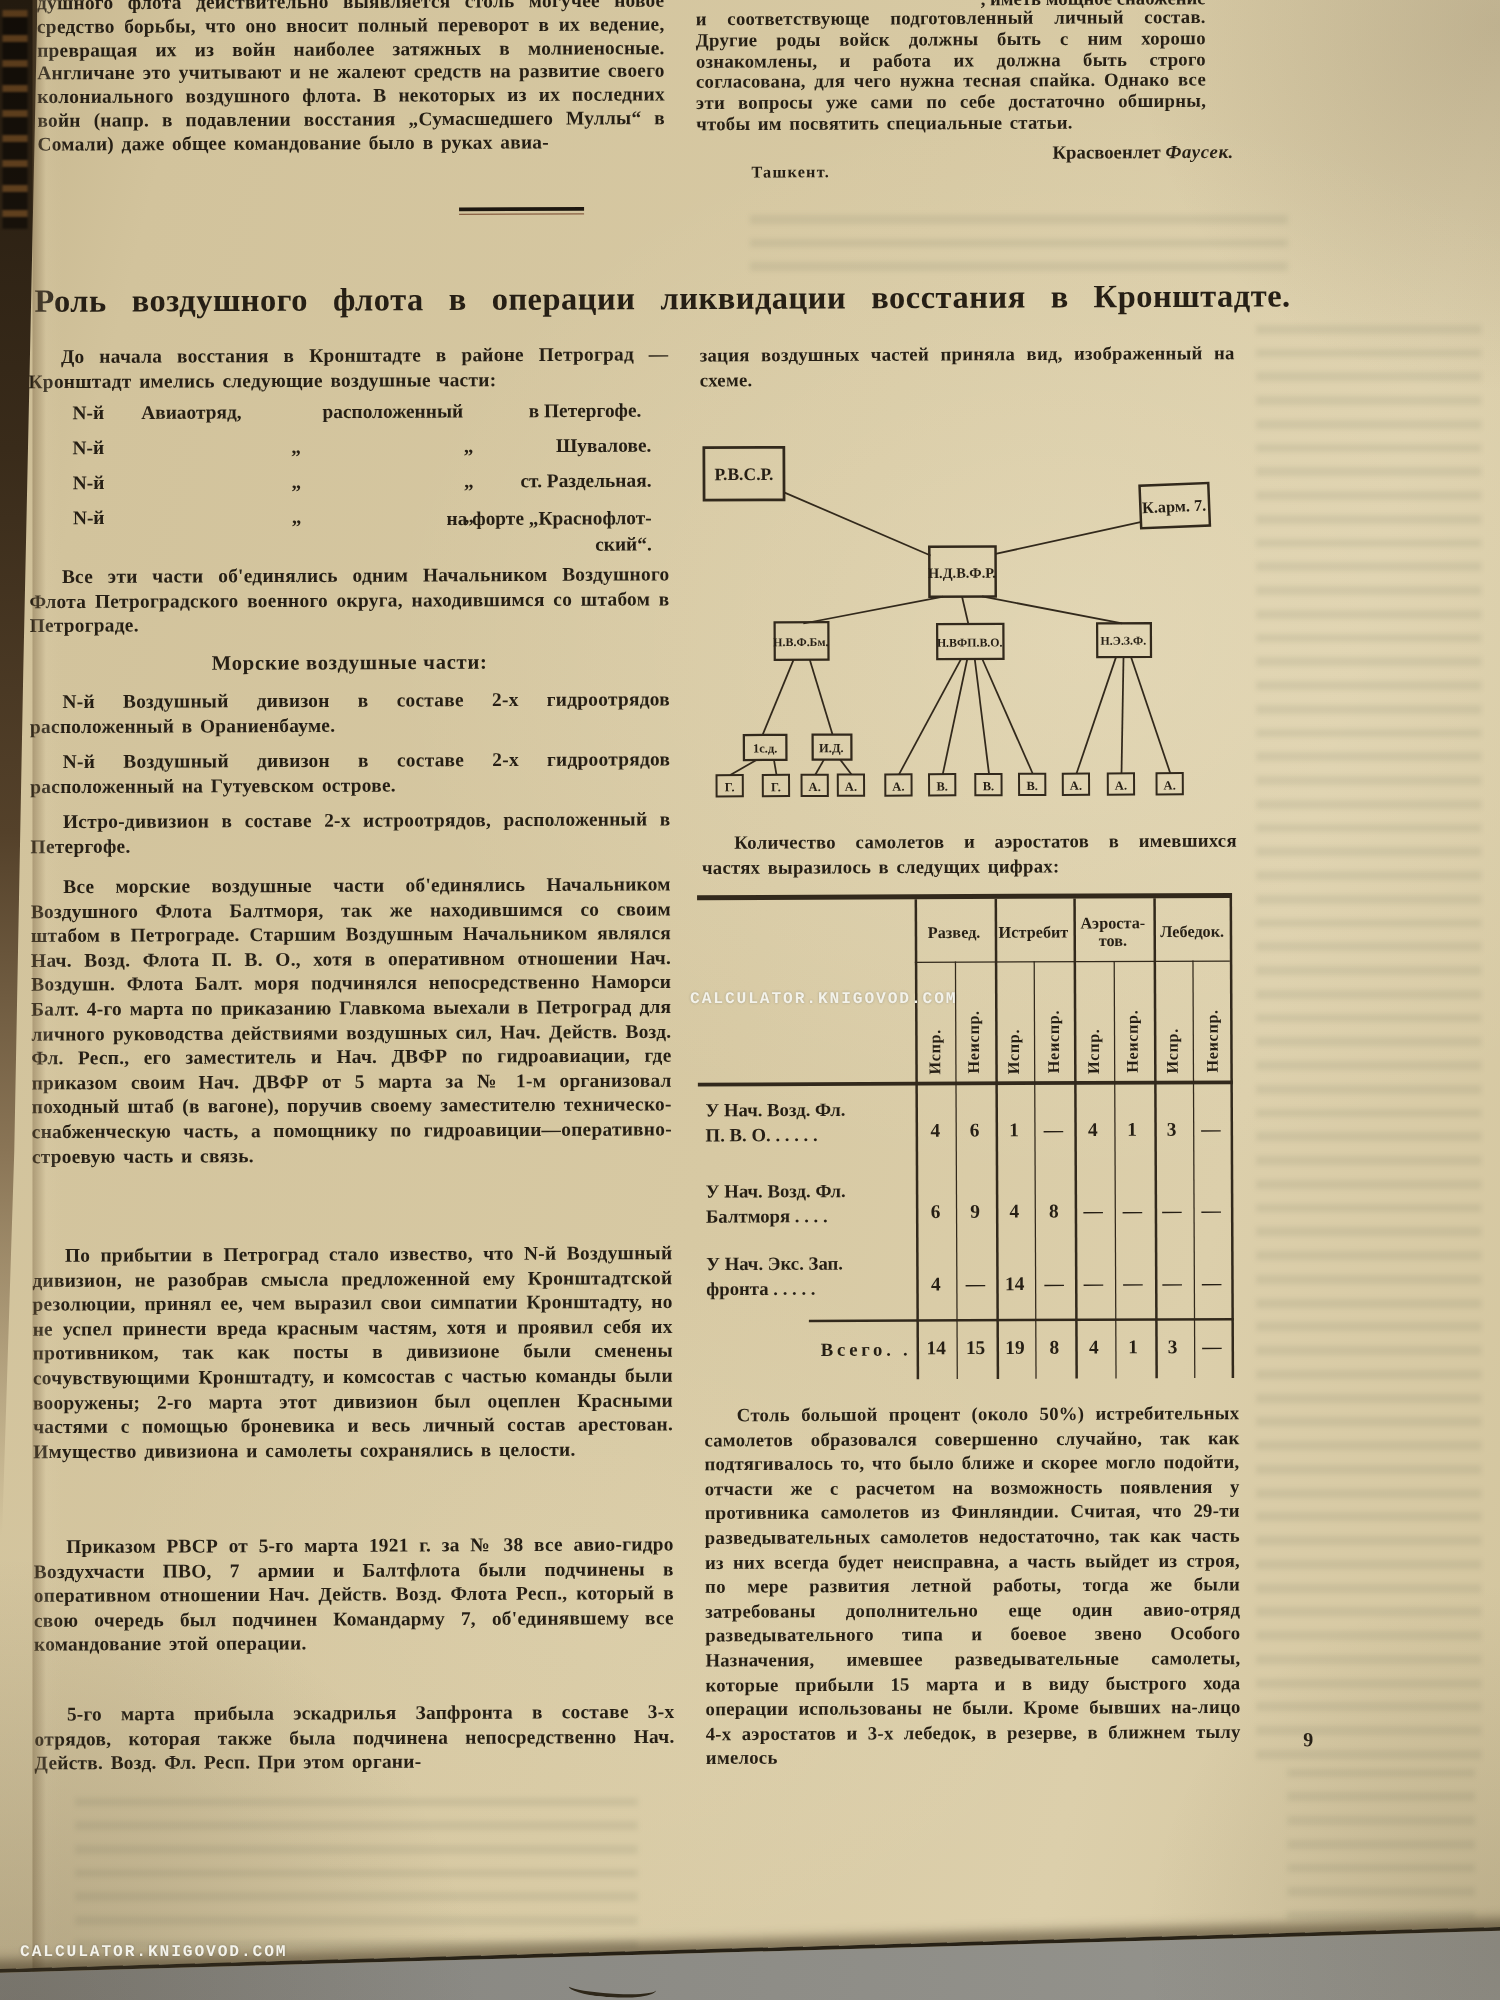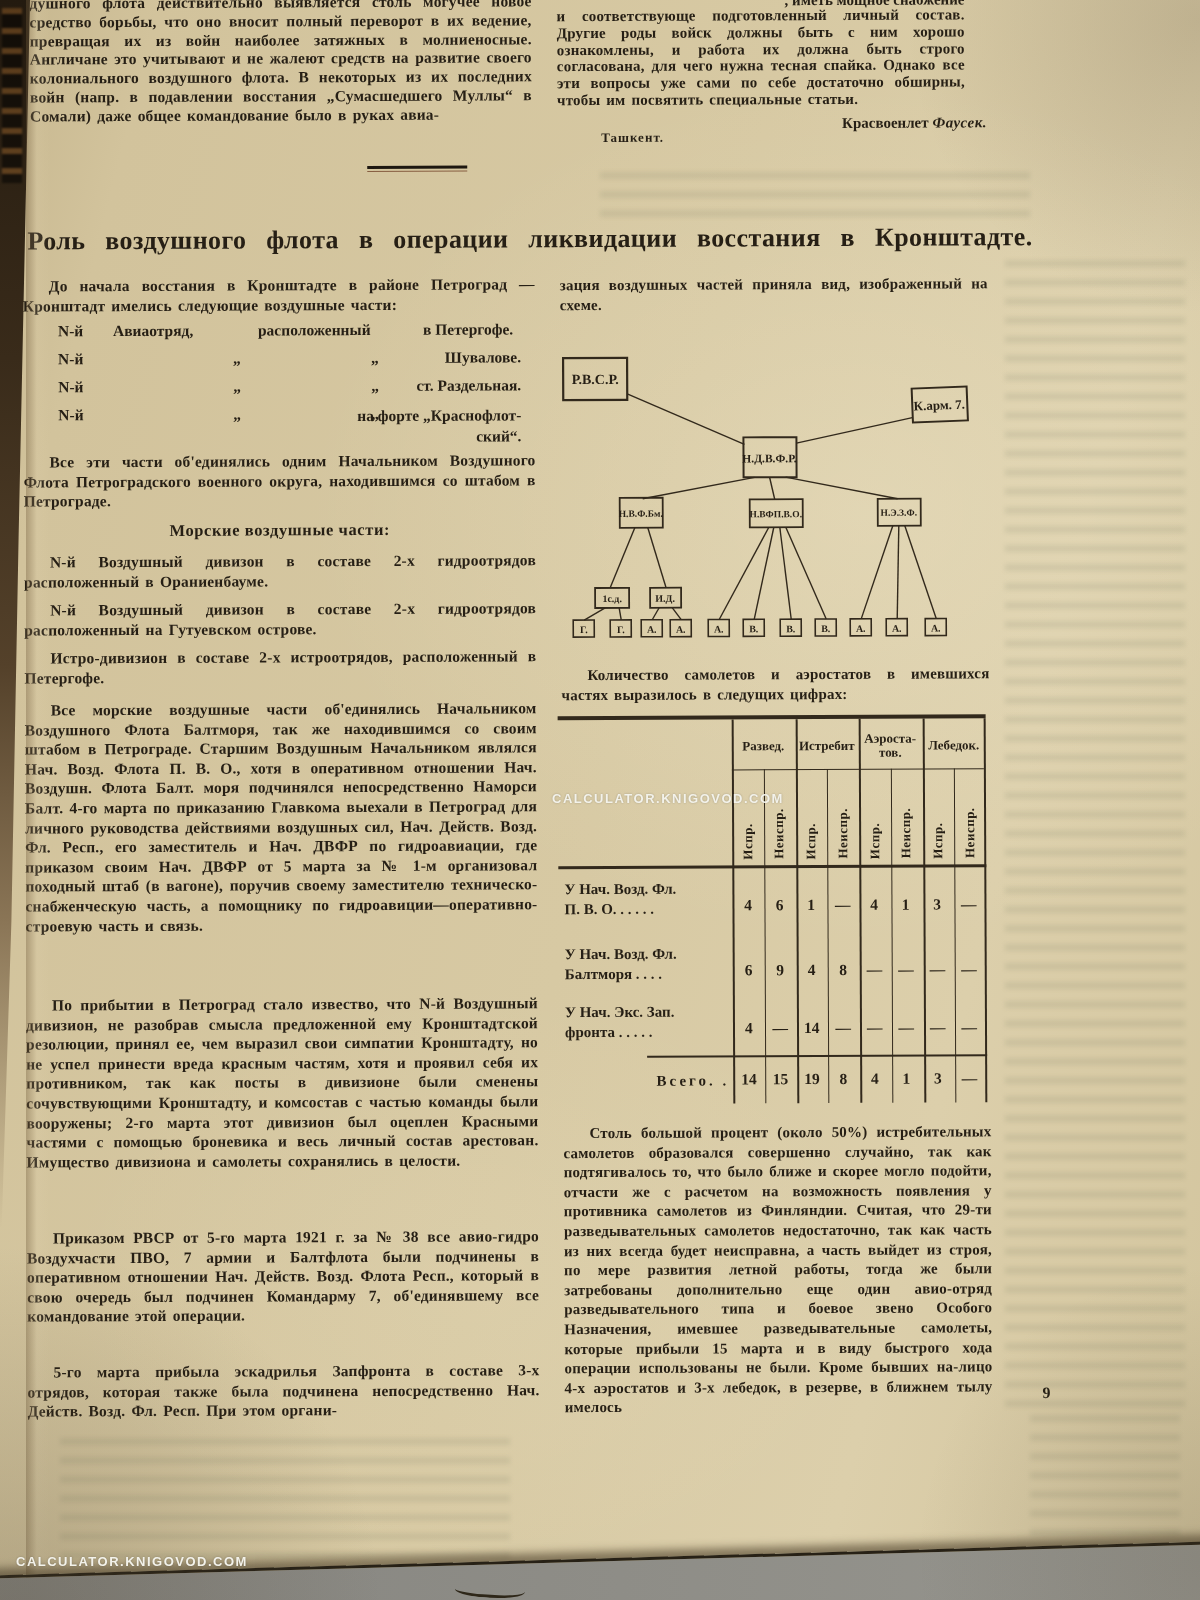--- a/index.html
+++ b/index.html
@@ -90,21 +90,21 @@
     transform:rotate(-1.6deg);transform-origin:left top;}
   .twig{position:absolute;left:455px;top:1583px;width:70px;height:12px;
     border-bottom:3px solid #2e2719;border-radius:0 0 60% 40%;transform:rotate(5deg);}
   .bleed{position:absolute;pointer-events:none;
     background:repeating-linear-gradient(to bottom,rgba(104,110,86,0.12) 0 7px,rgba(104,110,86,0) 7px 19px);
     filter:blur(2px);}
   .vignette{position:absolute;inset:0;pointer-events:none;background:
     radial-gradient(circle 420px at 1200px 20px, rgba(88,72,46,0.22), transparent 70%),
     radial-gradient(circle 520px at 10px 1620px, rgba(75,64,44,0.26), transparent 72%),
     radial-gradient(circle 420px at 1210px 1560px, rgba(75,64,44,0.18), transparent 70%);}
-  .wm{position:absolute;font-family:Liberation Sans, sans-serif;
+  .wm{position:absolute;font-family:Liberation Mono, monospace;
     font-size:13px;letter-spacing:1.5px;color:#f3f2ea;text-shadow:0 0 2px rgba(40,40,40,0.3);font-weight:bold;}
   .pagenum{position:absolute;left:1040px;top:1386px;font-size:16px;font-weight:bold;}
 </style>
 </head>
 <body>
 
 <div id="canvas">
 
   <div class="content">
 

